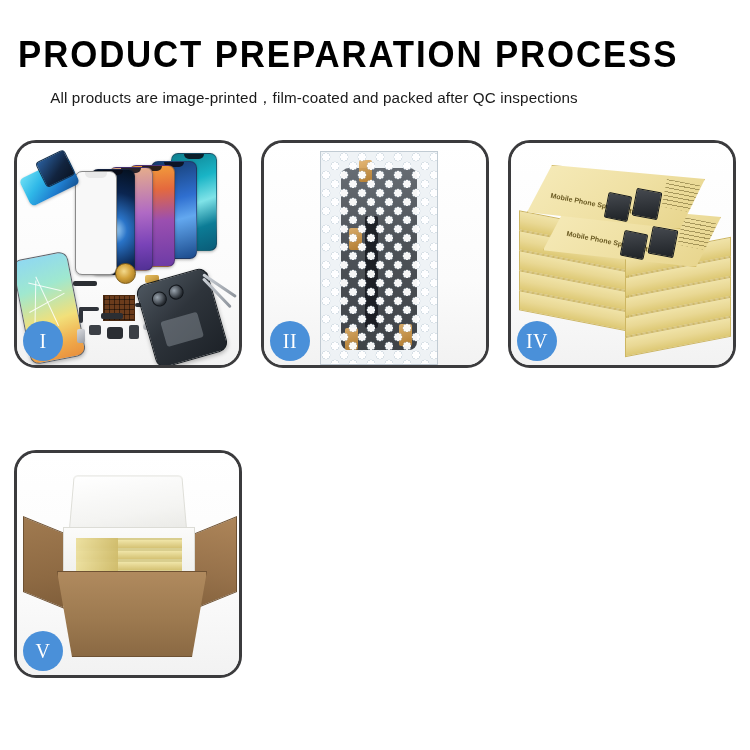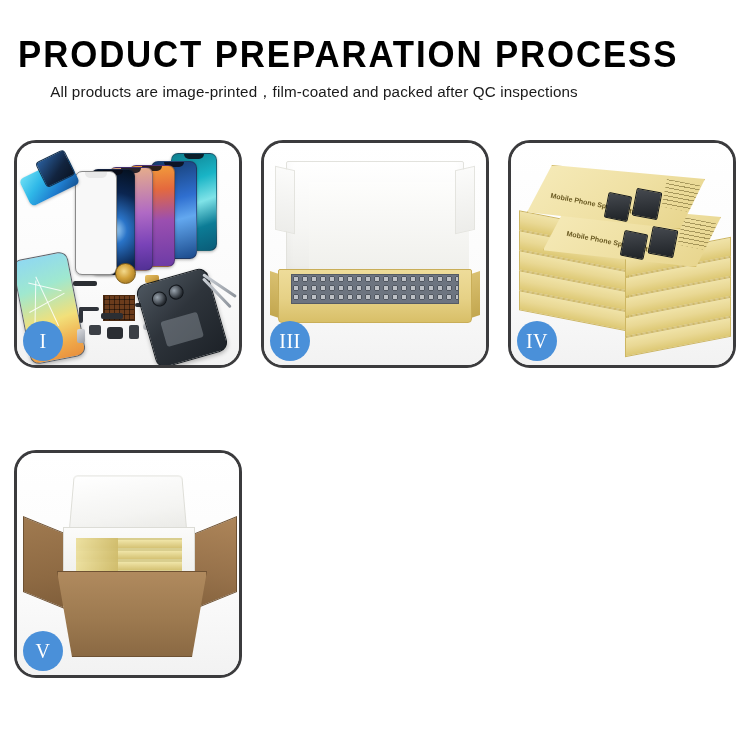--- a/index.html
+++ b/index.html
@@ -33,21 +33,21 @@
     font-size: 37px;
     font-weight: bold;
     letter-spacing: 2.0px;
     color: #000000;
     line-height: 1.05;
     transform: scaleX(0.94);
     transform-origin: center;
     white-space: nowrap;
   }
   .subtitle {
-    margin-top: 7px;
+    margin-top: 13px;
     font-family: "Liberation Sans", sans-serif;
     font-size: 15.2px;
     font-weight: normal;
     letter-spacing: 0.15px;
     color: #1a1a1a;
     white-space: nowrap;
     padding-left: 24px;
   }
 
   
@@ -441,36 +441,35 @@
 
         <div class="tweezers">
           <span class="tw-arm" style="left:0; top:10px; transform: rotate(34deg);"></span>
           <span class="tw-arm" style="left:0; top:14px; transform: rotate(46deg);"></span>
         </div>
 
       </div>
       <div class="badge">I</div>
     </div>
 
-
     <div class="panel">
       <div class="panel-stage">
-        <div class="p3">
-          <div class="p3-lid">
-            <div class="p3-foam"></div>
-          </div>
-          <div class="p3-side-l"></div>
-          <div class="p3-side-r"></div>
-          <div class="p3-tray">
-            <div class="p3-wrap"></div>
-          </div>
+        <div class="p2-bag">
+          <div class="p2-inner"></div>
+          <div class="p2-flex"></div>
+          <div class="p2-tape" style="left:38px; top:8px;"></div>
+          <div class="p2-tape" style="left:28px; top:76px;"></div>
+          <div class="p2-tape" style="left:24px; top:176px;"></div>
+          <div class="p2-tape" style="left:78px; top:172px;"></div>
+          <div class="bubbles"></div>
         </div>
       </div>
-      <div class="badge">III</div>
+      <div class="badge">II</div>
     </div>
+
 
     <div class="panel">
       <div class="panel-stage">
         <div class="p4">
 
           <div class="p4-box" style="left:2px;  top:62px;  width:108px; height:18px; transform: skewY(11deg);"></div>
           <div class="p4-box" style="left:2px;  top:82px;  width:108px; height:18px; transform: skewY(11deg);"></div>
           <div class="p4-box" style="left:2px;  top:102px; width:108px; height:18px; transform: skewY(11deg);"></div>
           <div class="p4-box" style="left:2px;  top:122px; width:108px; height:18px; transform: skewY(11deg);"></div>
           <div class="p4-box" style="left:2px;  top:142px; width:108px; height:18px; transform: skewY(11deg);"></div>

